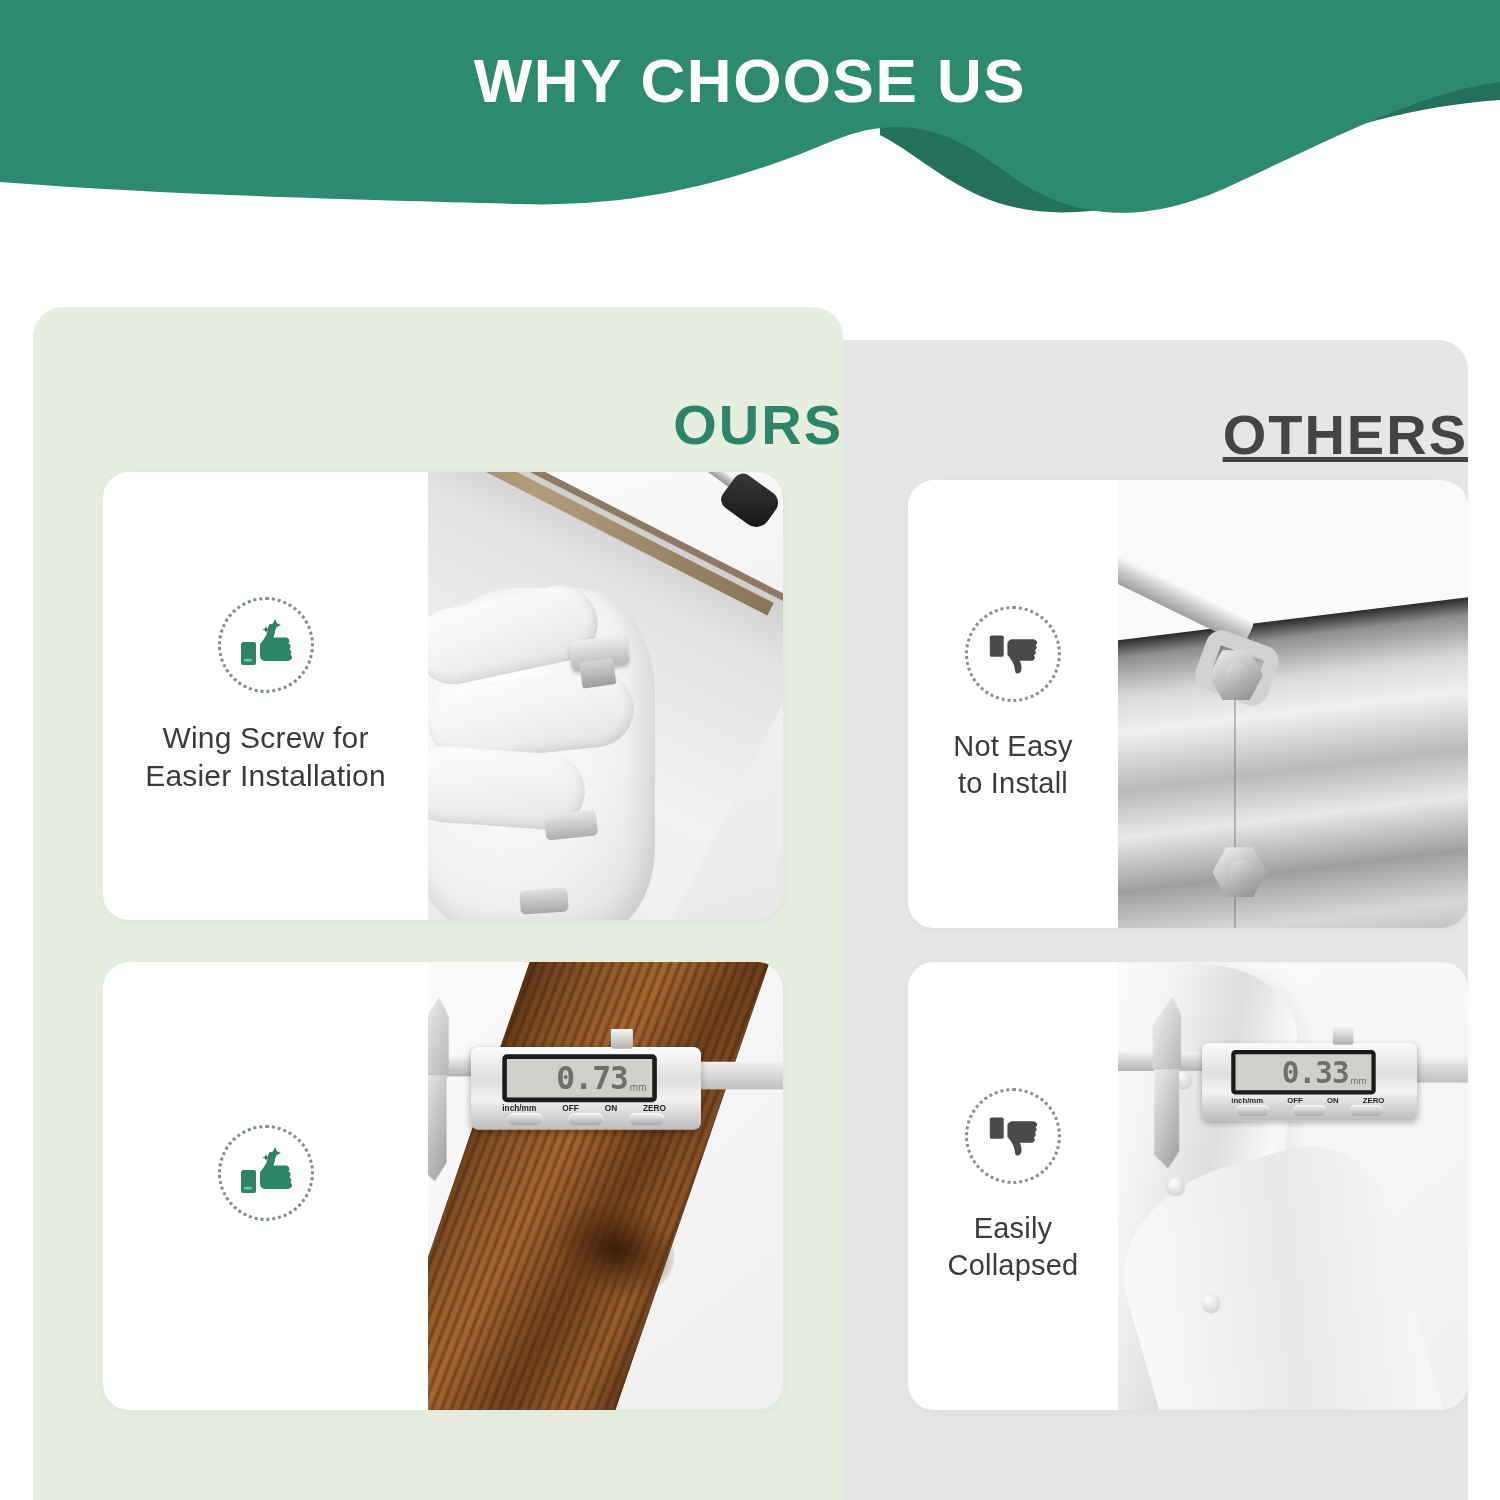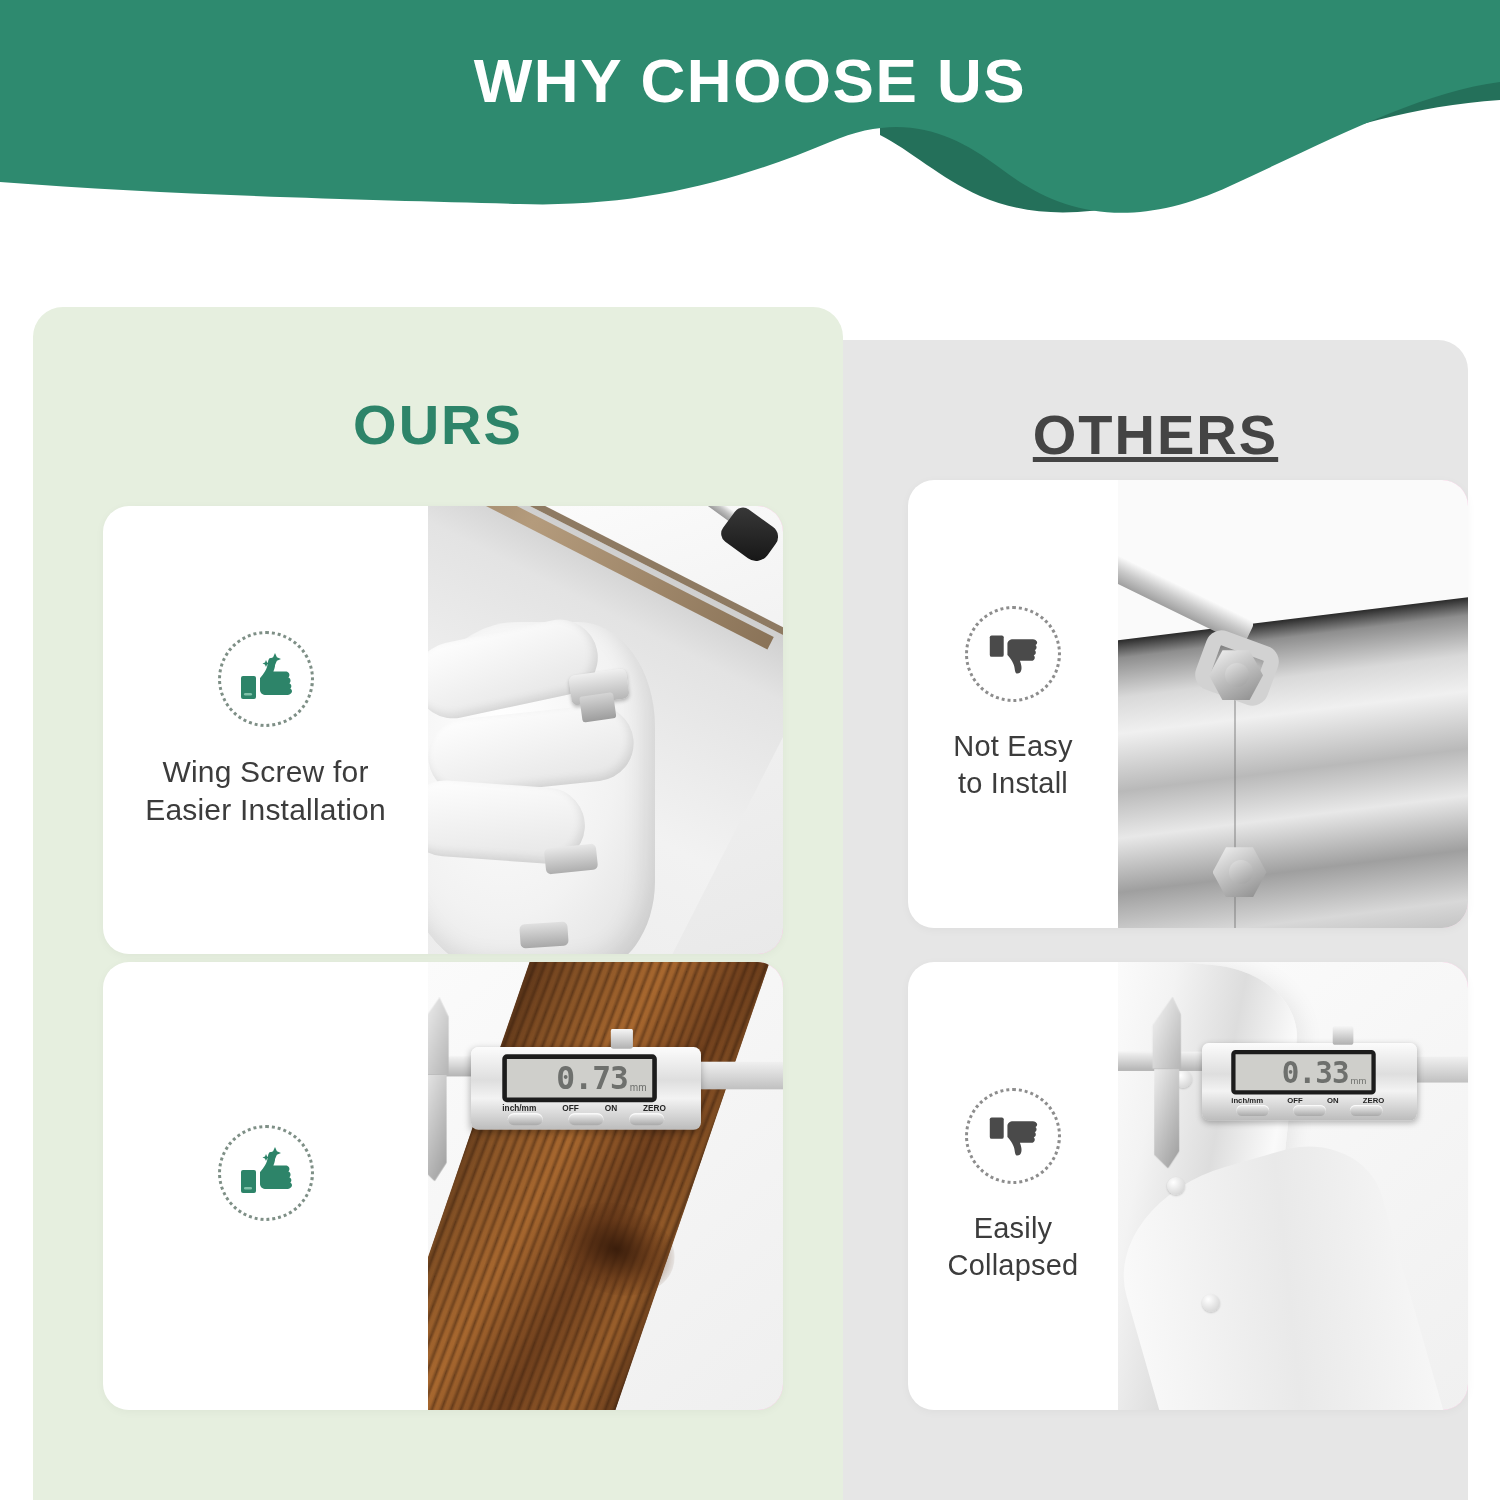--- a/index.html
+++ b/index.html
@@ -29,37 +29,37 @@
     position: absolute; left: 33px; top: 307px; width: 810px; height: 1193px;
     background: #e6efdf;
     border-radius: 30px 30px 0 0;
   }
   .panel-others {
     position: absolute; left: 843px; top: 340px; width: 625px; height: 1160px;
     background: #e6e6e6;
     border-radius: 0 30px 0 0;
   }
   .panel-heading {
-    position: absolute; width: 100%; text-align: center;
+    position: absolute; width: 100%; text-align: right;
     font-size: 56px; font-weight: 700; letter-spacing: 2px;
   }
   .panel-ours .panel-heading { top: 85px; color: #2d8469; }
   .panel-others .panel-heading { top: 62px; color: #444444; text-decoration: underline; }
 
   
   .card {
     position: absolute;
     background: #ffffff;
     border-radius: 26px;
     overflow: hidden;
     display: flex;
     flex-direction: row;
     box-shadow: 0 2px 10px rgba(0,0,0,0.04);
   }
-  .card-ours-1 { left: 103px; top: 506px; width: 680px; height: 448px; }
+  .card-ours-1 { left: 103px; top: 472px; width: 680px; height: 448px; }
   .card-ours-2 { left: 103px; top: 962px; width: 680px; height: 448px; }
   .card-others-1 { left: 908px; top: 480px; width: 560px; height: 448px; }
   .card-others-2 { left: 908px; top: 962px; width: 560px; height: 448px; }
 
   .card-left {
     flex: 0 0 auto;
     display: flex; flex-direction: column;
     align-items: center; justify-content: center;
     padding: 0 12px;
   }

